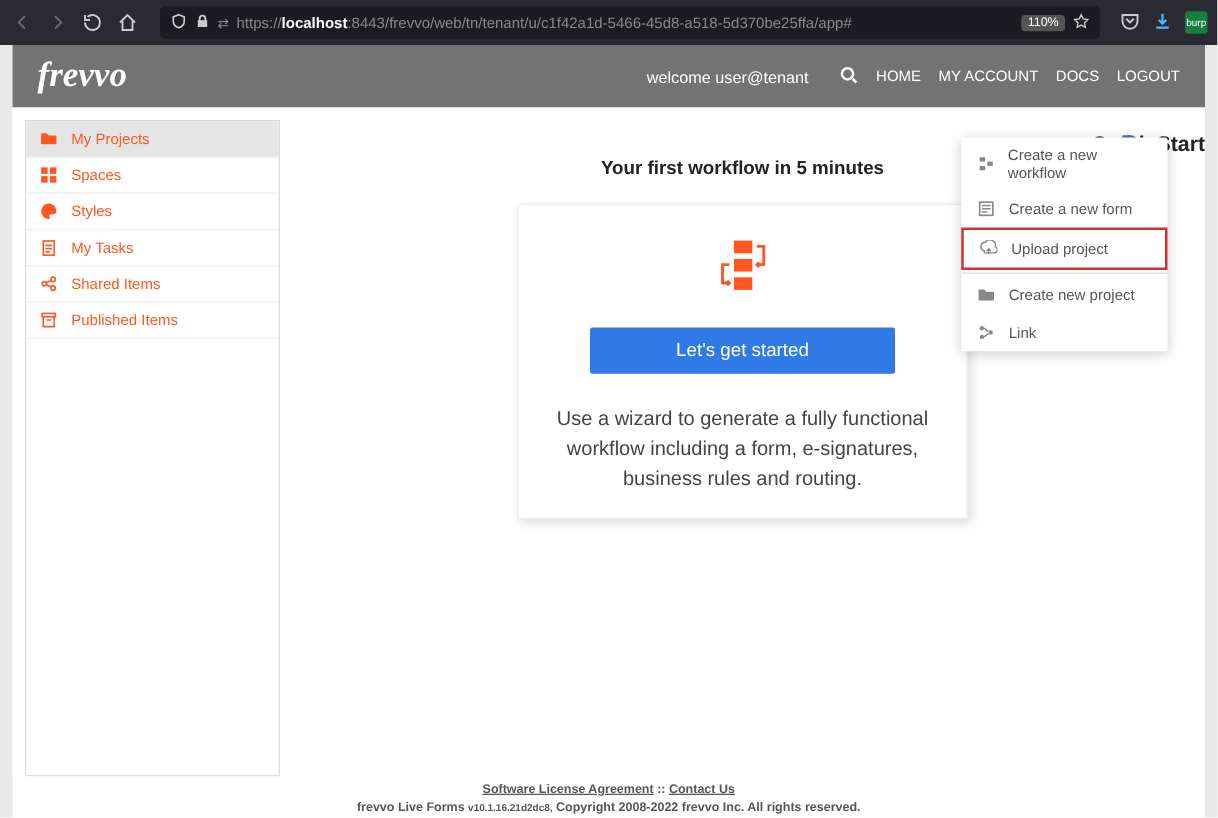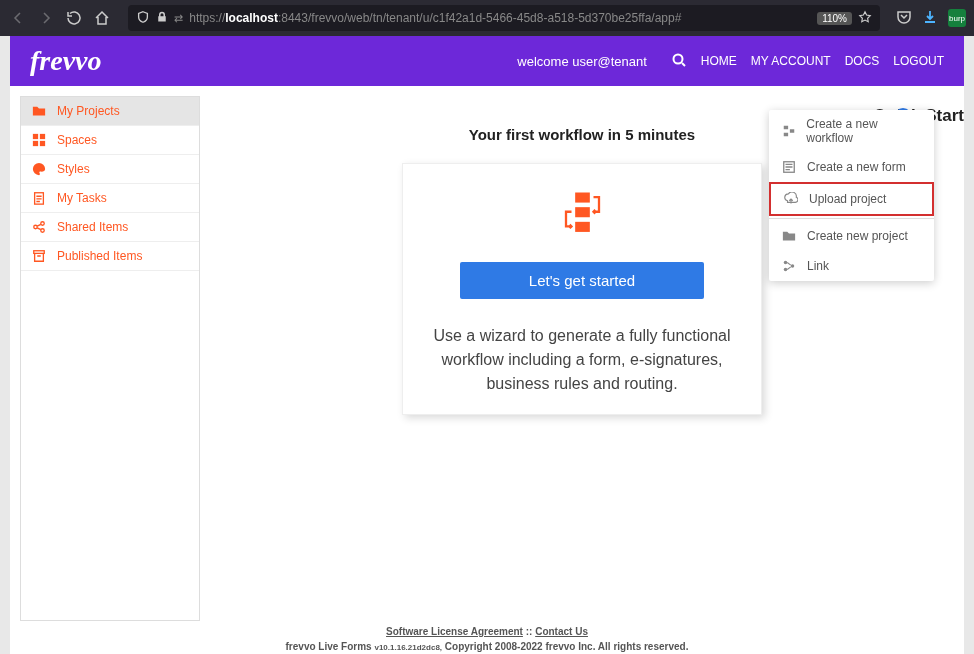--- a/index.html
+++ b/index.html
@@ -16,31 +16,31 @@
     .zoom-badge { background: #555; padding: 1px 5px; border-radius: 3px; font-size: 10px; color: #fff; }
     .chrome-right { display: flex; gap: 8px; align-items: center; }
     .chrome-icon { width: 18px; height: 18px; color: #ccc; }
     .ext-icon { width: 18px; height: 18px; background: #15803d; border-radius: 3px; font-size: 8px; color: #fff; display: flex; align-items: center; justify-content: center; }
     
     
     .app-container { background: #e8e8e8; height: calc(654px - 36px); }
     .app-inner { background: #fff; margin: 0 10px; height: 100%; display: flex; flex-direction: column; }
     
     
-    .app-header { background: #6d28d9; height: 50px; display: flex; align-items: center; justify-content: space-between; padding: 0 20px; color: #fff; }
+    .app-header { background: #737373; height: 50px; display: flex; align-items: center; justify-content: space-between; padding: 0 20px; color: #fff; }
     .logo { font-size: 28px; font-family: 'Comic Sans MS', cursive; font-style: italic; font-weight: bold; }
     .header-right { display: flex; align-items: center; gap: 14px; font-size: 12px; text-align: right; }
     .welcome-text { font-size: 13px; margin-right: 10px; }
     .header-link { color: #fff; cursor: pointer; }
     
     
     .app-body { display: flex; flex: 1; background: #fff; position: relative; padding: 10px 0 0 10px; }
     
     
-    .sidebar { width: 180px; border: 1px solid #ddd; background: #fff; }
+    .sidebar { width: 204px; border: 1px solid #ddd; background: #fff; }
     .sidebar-item { display: flex; align-items: center; gap: 10px; padding: 6px 10px; font-size: 12px; color: #ff5722; cursor: pointer; border-bottom: 1px solid #eee; }
     .sidebar-item.active { background: #e5e5e5; }
     .sidebar-icon { width: 16px; height: 16px; display: flex; align-items: center; justify-content: center; color: #ff5722; }
     
     
     .main-content { flex: 1; padding: 10px 0; position: relative; }
     .quick-start-title { text-align: right; font-size: 17px; font-weight: bold; color: #222; }
     .quick-start-subtitle { text-align: center; font-size: 15px; font-weight: bold; color: #222; margin-bottom: 20px; }
     
     .quick-start-card { width: 360px; margin: 0 auto; background: #fff; border: 1px solid #eee; box-shadow: 3px 3px 8px rgba(0,0,0,0.15); padding: 18px; text-align: center; }

